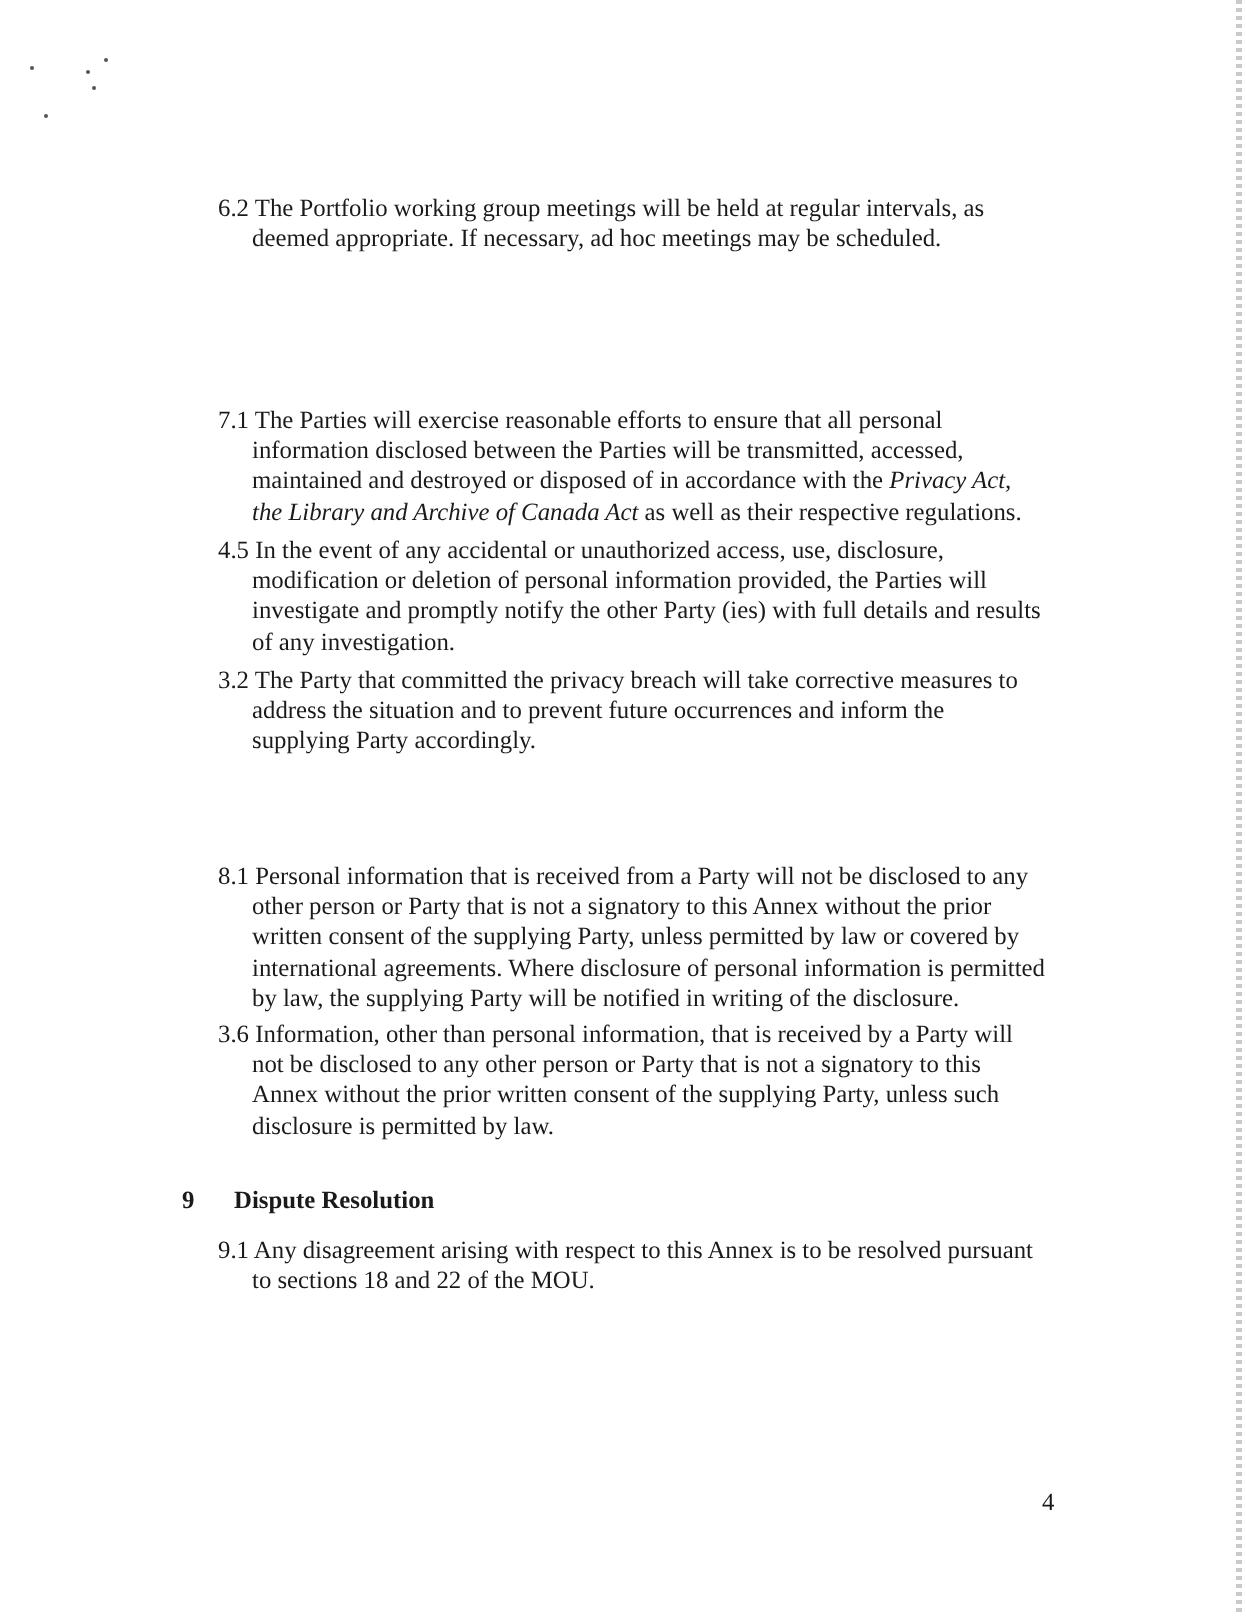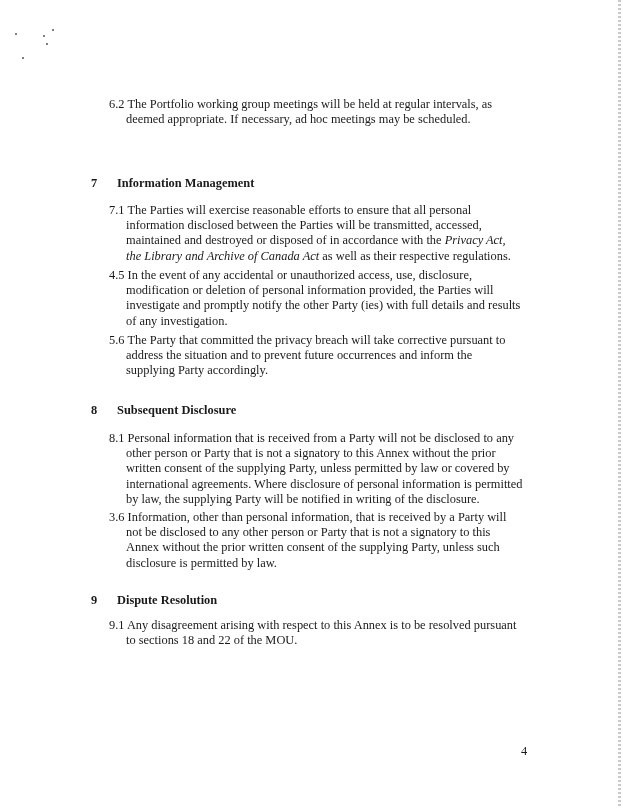--- a/index.html
+++ b/index.html
@@ -30,36 +30,30 @@
   <span class="speck" style="left:43px;top:35px"></span>
   <span class="speck" style="left:52px;top:29px"></span>
   <span class="speck" style="left:46px;top:43px"></span>
   <span class="speck" style="left:22px;top:57px"></span>
 
   <div class="para" style="left:109px;top:97px;width:410px">
     <div class="body" style="padding-left:17px"><span class="first" style="margin-left:-17px">6.2</span> <span>The Portfolio working group meetings will be held at regular intervals, as deemed appropriate. If necessary, ad hoc meetings may be scheduled.</span></div>
   </div>
 
 
-  <div class="heading" style="left:91px;top:176px">
-    <span class="hnum">7</span><span>Information Management</span>
-  </div>
   <div class="para" style="left:109px;top:203px;width:412px">
     <div class="body" style="padding-left:17px"><span class="first" style="margin-left:-17px">7.1</span> <span>The Parties will exercise reasonable efforts to ensure that all personal information disclosed between the Parties will be transmitted, accessed, maintained and destroyed or disposed of in accordance with the </span><i>Privacy Act, the Library and Archive of Canada Act</i><span> as well as their respective regulations.</span></div>
   </div>
   <div class="para" style="left:109px;top:268px;width:412px">
     <div class="body" style="padding-left:17px"><span class="first" style="margin-left:-17px">4.5</span> <span>In the event of any accidental or unauthorized access, use, disclosure, modification or deletion of personal information provided, the Parties will investigate and promptly notify the other Party (ies) with full details and results of any investigation.</span></div>
   </div>
   <div class="para" style="left:109px;top:333px;width:412px">
-    <div class="body" style="padding-left:17px"><span class="first" style="margin-left:-17px">5.6</span> <span>The Party that committed the privacy breach will take corrective pursuant to address the situation and to prevent future occurrences and inform the supplying Party accordingly.</span></div>
+    <div class="body" style="padding-left:17px"><span class="first" style="margin-left:-17px">3.2</span> <span>The Party that committed the privacy breach will take corrective measures to address the situation and to prevent future occurrences and inform the supplying Party accordingly.</span></div>
   </div>
 
-  <div class="heading" style="left:91px;top:403px">
-    <span class="hnum">8</span><span>Subsequent Disclosure</span>
-  </div>
   <div class="para" style="left:109px;top:431px;width:416px">
     <div class="body" style="padding-left:17px"><span class="first" style="margin-left:-17px">8.1</span> <span>Personal information that is received from a Party will not be disclosed to any other person or Party that is not a signatory to this Annex without the prior written consent of the supplying Party, unless permitted by law or covered by international agreements. Where disclosure of personal information is permitted by law, the supplying Party will be notified in writing of the disclosure.</span></div>
   </div>
   <div class="para" style="left:109px;top:510px;width:412px">
     <div class="body" style="padding-left:17px"><span class="first" style="margin-left:-17px">3.6</span> <span>Information, other than personal information, that is received by a Party will not be disclosed to any other person or Party that is not a signatory to this Annex without the prior written consent of the supplying Party, unless such disclosure is permitted by law.</span></div>
   </div>
 
   <div class="heading" style="left:91px;top:593px">
     <span class="hnum">9</span><span>Dispute Resolution</span>
   </div>

